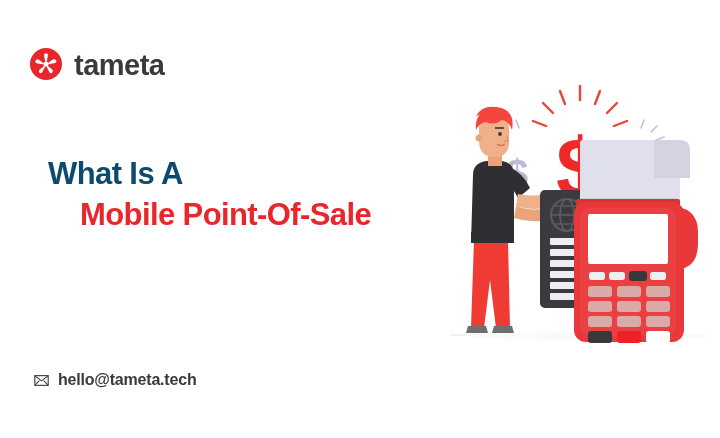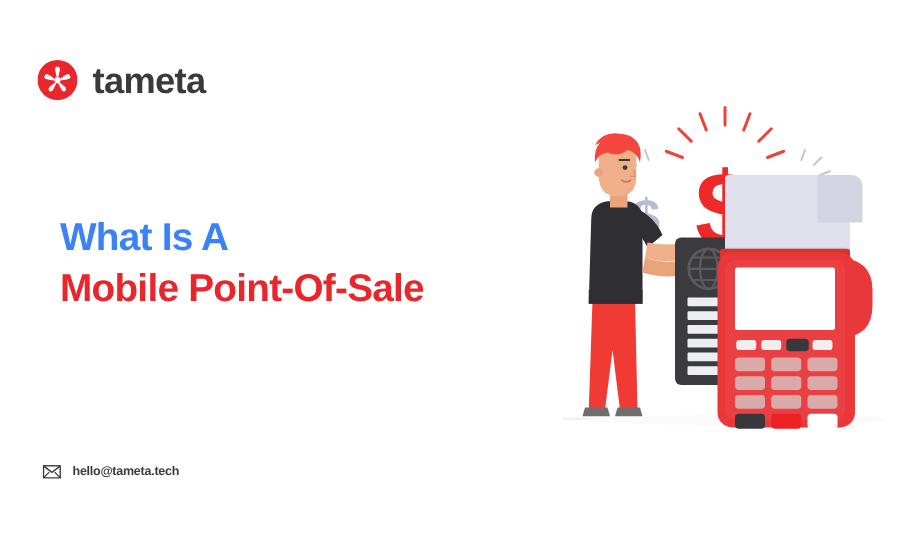--- a/index.html
+++ b/index.html
@@ -58,39 +58,39 @@
     width: 400px;
   }
   .headline-line {
     font-size: 31px;
     font-weight: bold;
     line-height: 41px;
     letter-spacing: -0.6px;
     color: #3a3a3c;
     white-space: nowrap;
   }
-  .hl-red { color: #e8262c; }
-  .hl-dark { color: #3b82f6; margin-top: 16px; }
+  .hl-red { color: #e8262c; margin-left: 32px; }
+  .hl-dark { color: #0c4a6e; }
 
   
   .footer-email {
     position: absolute;
     left: 34px;
     top: 372px;
     display: flex;
     align-items: center;
     gap: 9px;
   }
   .env-icon {
     width: 15px;
     height: 11px;
     display: block;
   }
   .email-text {
-    font-size: 10px;
+    font-size: 16px;
     font-weight: bold;
     color: #3a3a3c;
     letter-spacing: -0.2px;
     line-height: 1;
   }
 
   
   .illustration {
     position: absolute;
     left: 440px;

